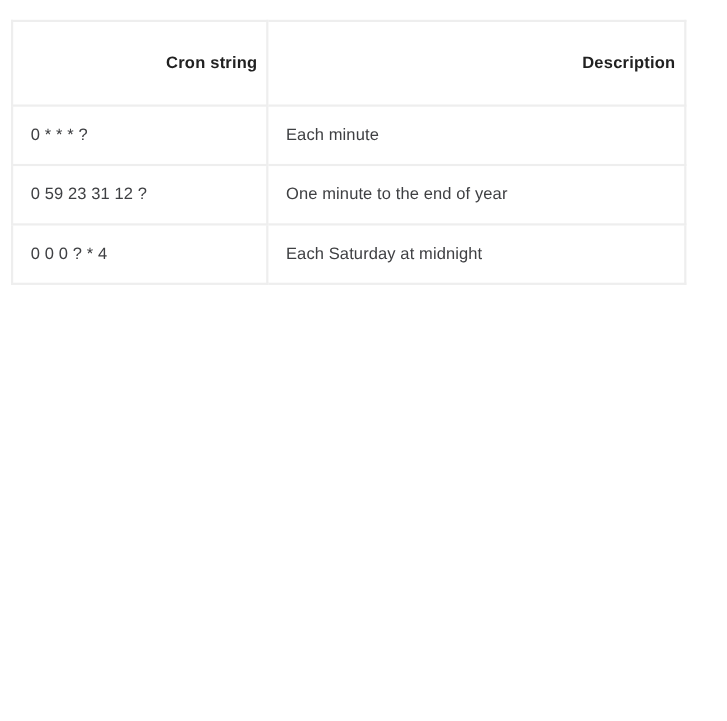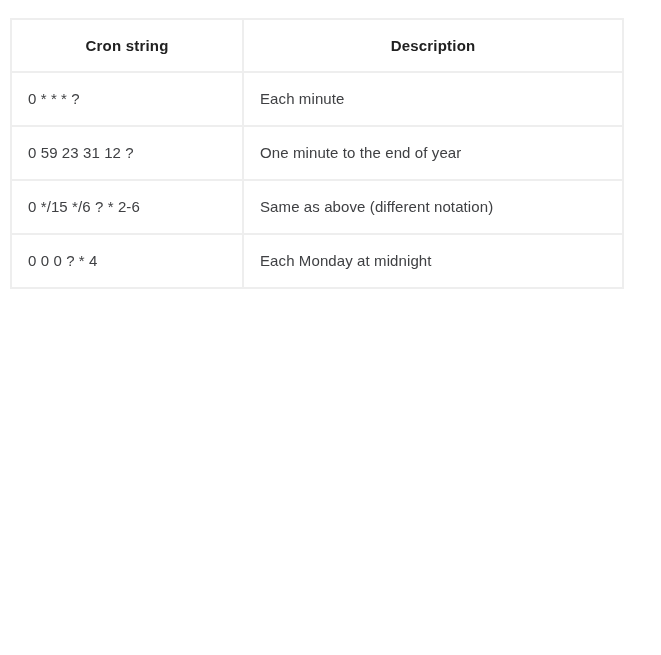--- a/index.html
+++ b/index.html
@@ -30,22 +30,22 @@
   table.cron-table td {
     border: 2px solid #eeeeee;
     font-size: 15px;
     vertical-align: middle;
     background: #ffffff;
   }
   table.cron-table th {
     height: 51px; 
     font-weight: bold;
     color: #212121;
-    text-align: center;
-    padding: 0 8px;
+    text-align: right;
+    padding: 12px 8px;
     letter-spacing: 0.2px;
   }
   table.cron-table td {
     height: 52px; 
     color: #3f4043;
     text-align: left;
     padding: 0 16px;
     line-height: 26px;
     letter-spacing: 0.1px;
   }
@@ -74,22 +74,18 @@
     <tbody>
       <tr>
         <td class="cron-cell">0 * * * ?</td>
         <td class="description-cell">Each minute</td>
       </tr>
       <tr>
         <td class="cron-cell">0 59 23 31 12 ?</td>
         <td class="description-cell">One minute to the end of year</td>
       </tr>
       <tr>
-        <td class="cron-cell">0 */15 */6 ? * 2-6</td>
-        <td class="description-cell">Same as above (different notation)</td>
-      </tr>
-      <tr>
         <td class="cron-cell">0 0 0 ? * 4</td>
-        <td class="description-cell">Each Monday at midnight</td>
+        <td class="description-cell">Each Saturday at midnight</td>
       </tr>
     </tbody>
   </table>
 </div>
 
 </body></html>

